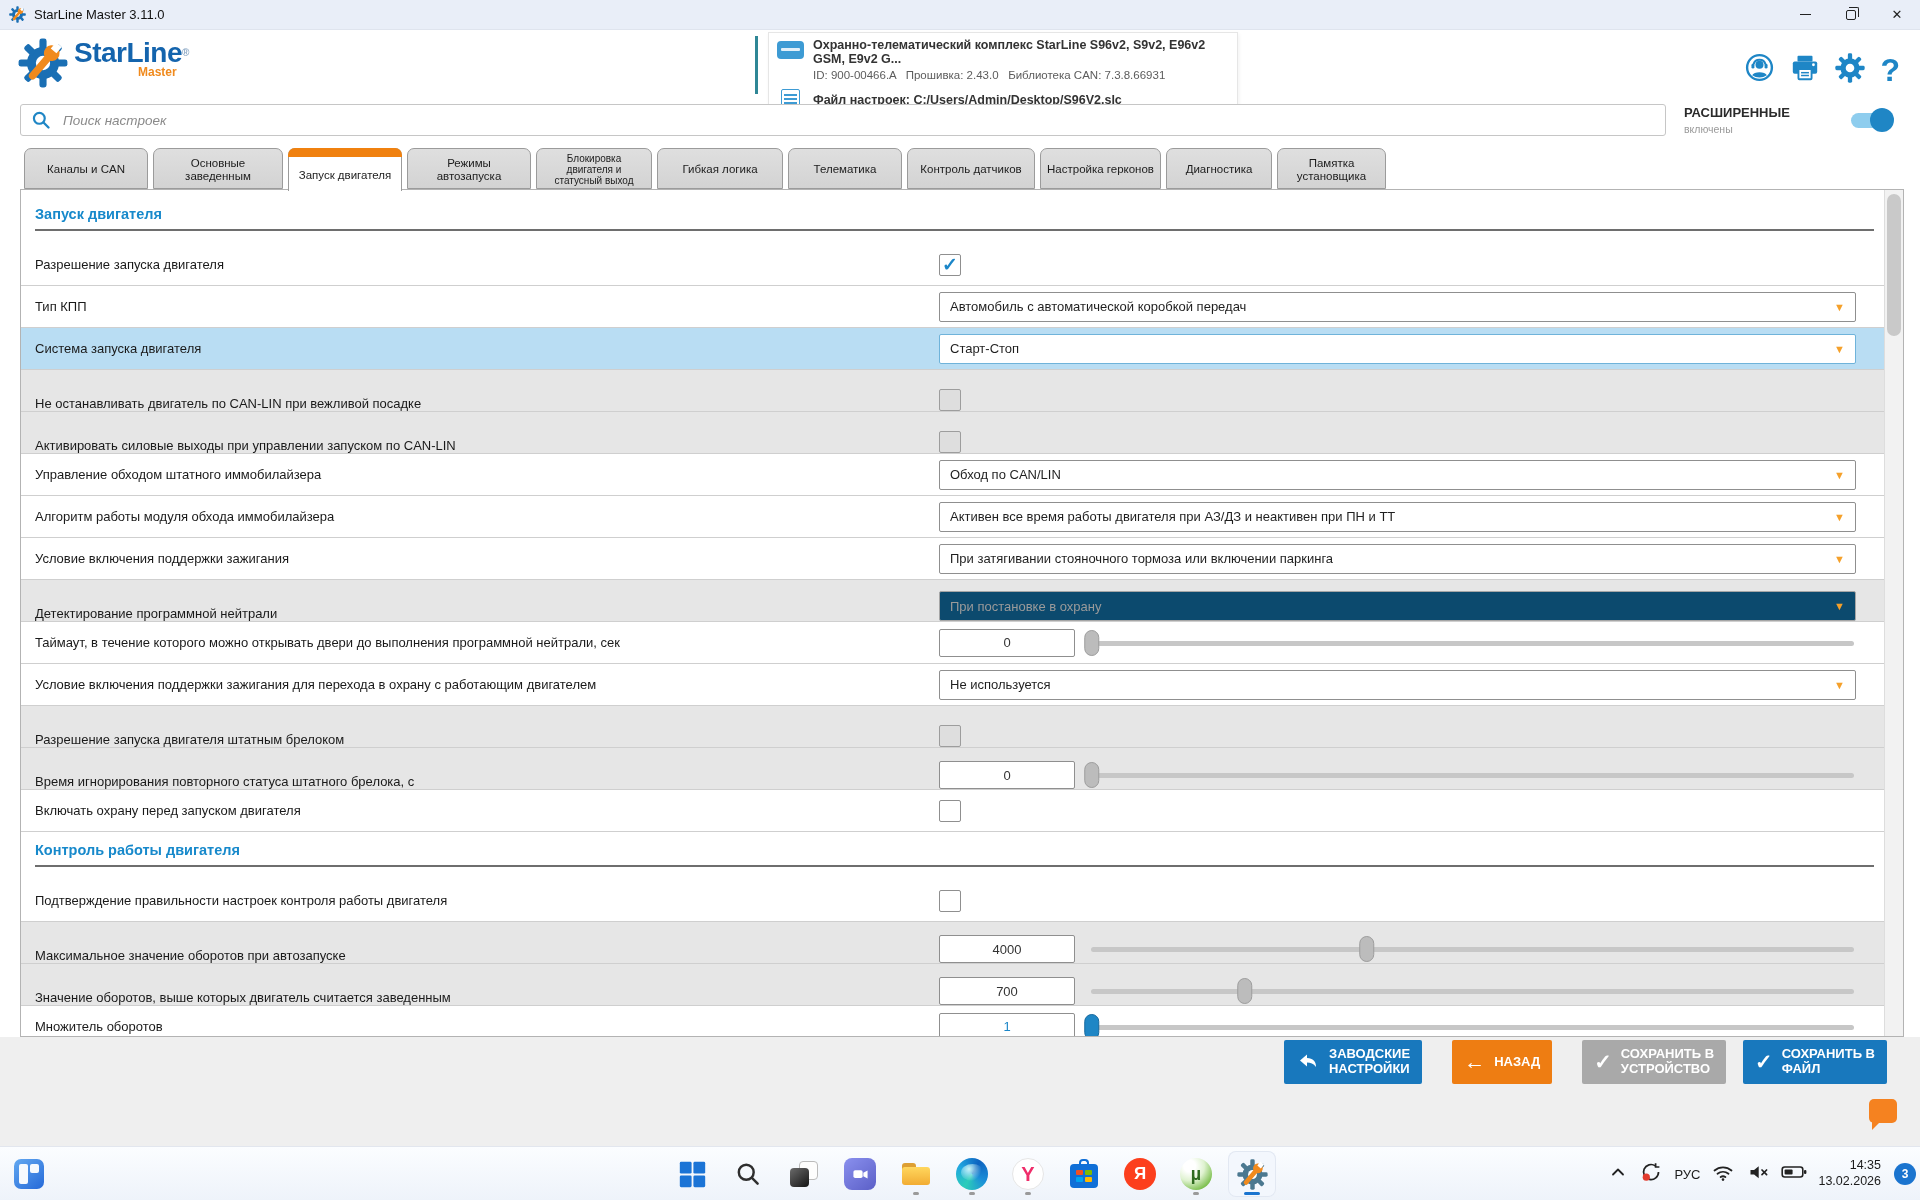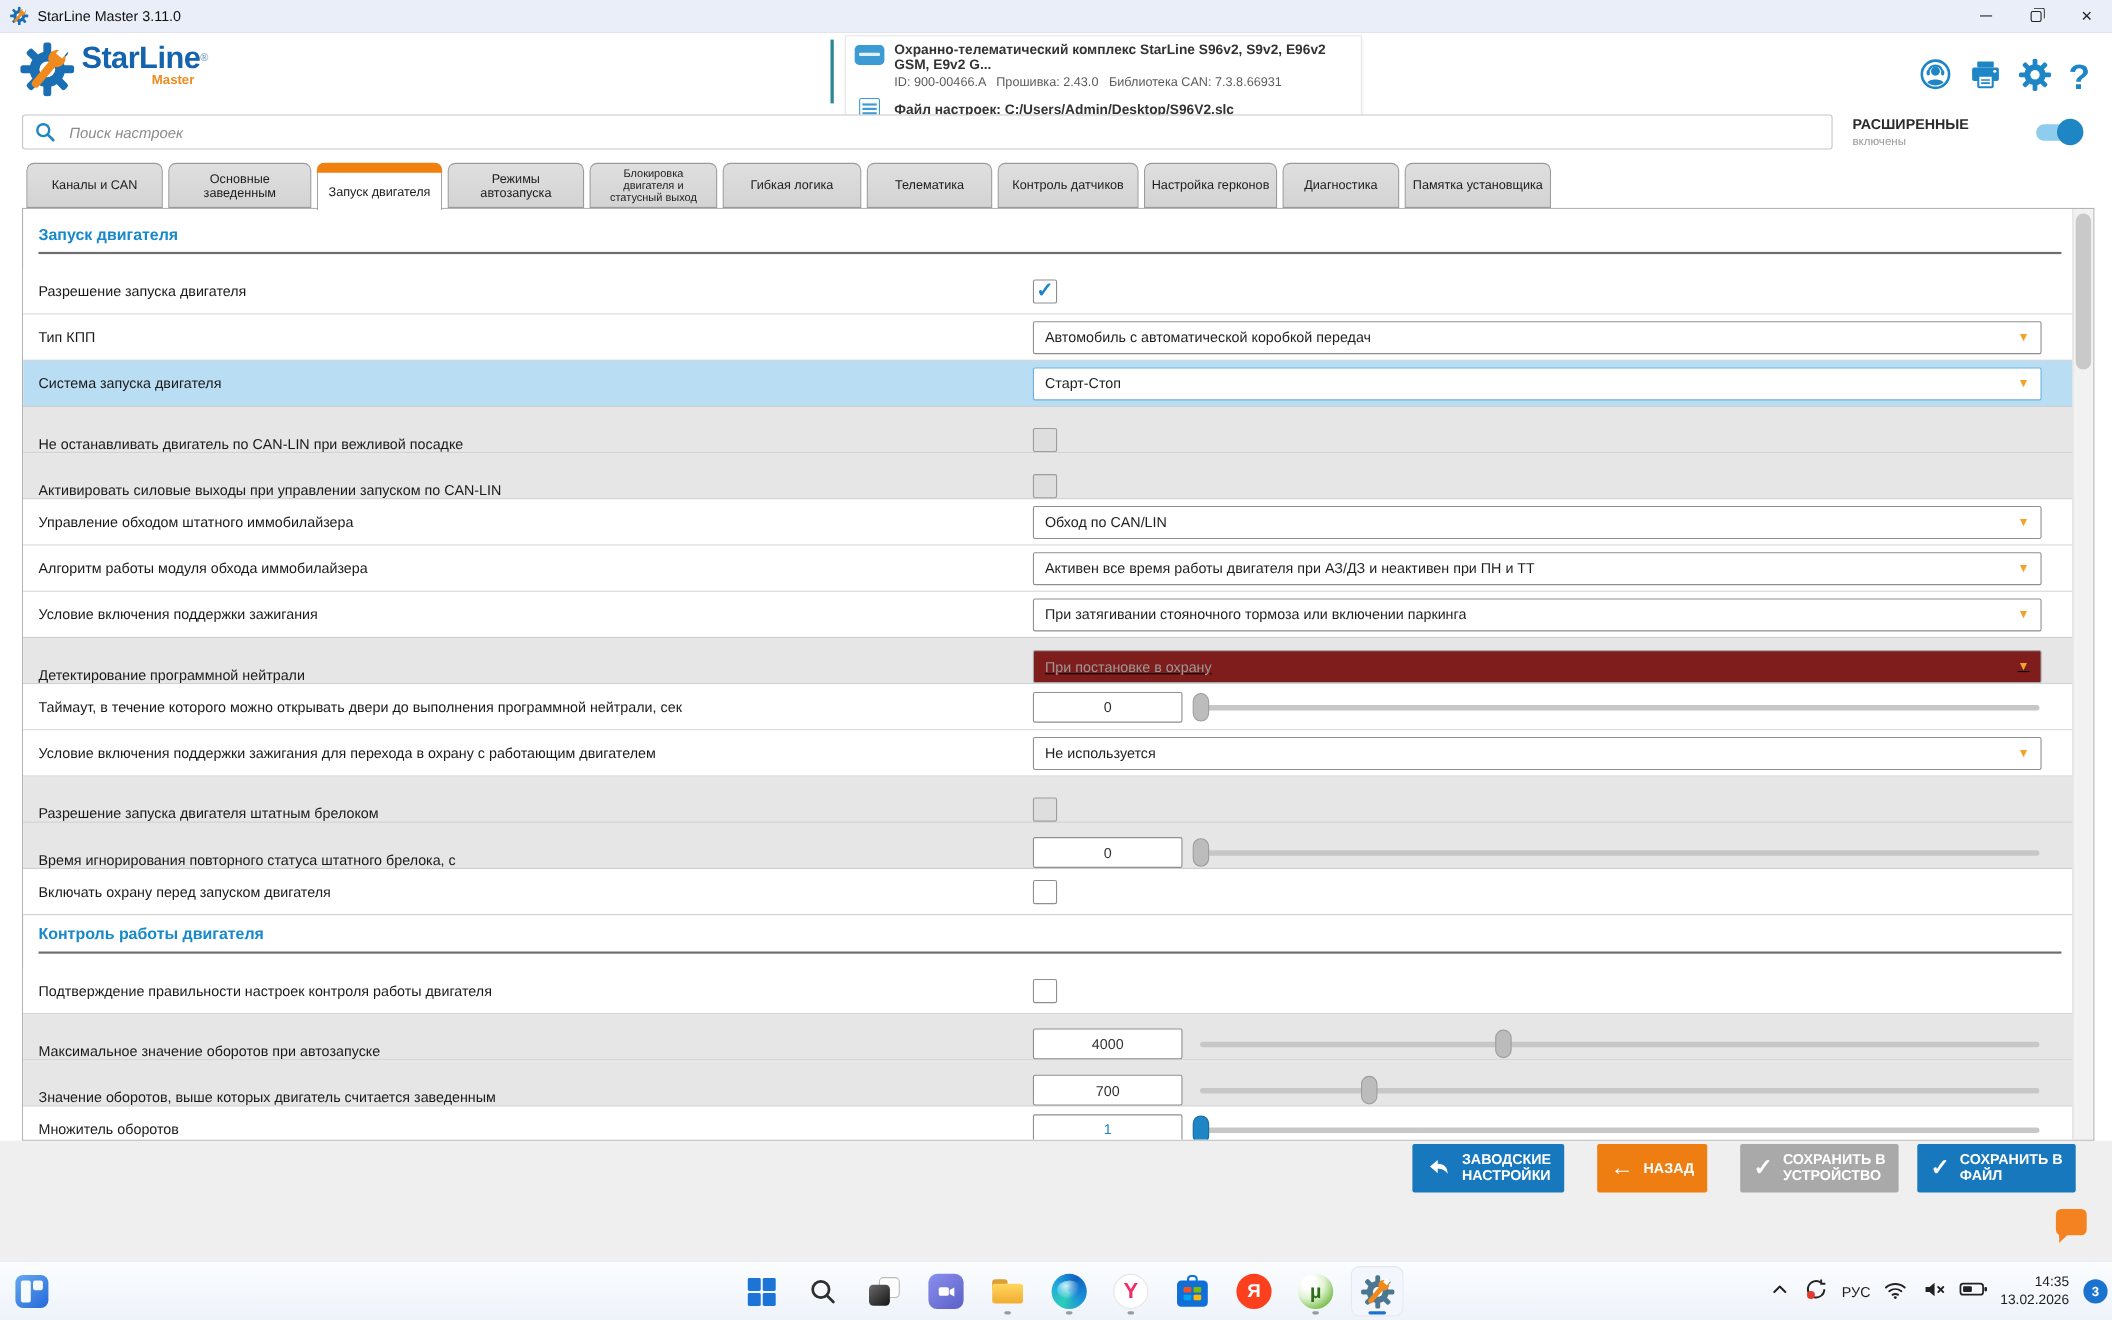--- a/index.html
+++ b/index.html
@@ -62,21 +62,21 @@
   .row { display:flex; align-items:center; height:42px; border-bottom:1px solid #cfcfcf; padding-left:14px; background:#fff; }
   .row.gray { background:#e6e6e6;align-items:flex-end; }
   .row.highlight { background:#b9ddf3; }
   .row-label { flex:1; font-size:13px; color:#1a1a1a; padding-right:12px; }
   .row-control { width:945px; flex:none; display:flex; align-items:center; padding-right:28px; }
   .cb { width:22px; height:22px; border:1px solid #8f8f8f; border-radius:2px; background:#fff; display:flex; align-items:center; justify-content:center; font-size:19px; font-weight:bold; color:#1b86c8; line-height:20px; }
   .cb.cb-gray { background:#dedede; border-color:#9d9d9d; }
   .dd { flex:1; height:30px; border:1px solid #8f8f8f; border-radius:2px; background:#fff; display:flex; align-items:center; padding:0 10px; }
   .dd-text { font-size:13px; color:#1f1f1f; white-space:nowrap; overflow:hidden; }
   .dd .arr { margin-left:auto; color:#f5a02a; font-size:11px; padding-left:8px; }
-  .dd.disabled { background:#7f1d1d; border-color:#a6a6a6;text-decoration:underline; }
+  .dd.disabled { background:#0c4a6e; border-color:#a6a6a6; }
   .dd.disabled .dd-text { color:#9a9a9a; }
   .dd.dd-hl { border-color:#6fb3da; }
   .num { width:136px; height:28px; border:1px solid #8f8f8f; border-radius:2px; background:#fff; display:flex; align-items:center; justify-content:center; font-size:13px; color:#333; flex:none; }
   .num.accent { color:#1b86c8; }
   .slider { flex:1; position:relative; height:28px; margin-left:16px; margin-right:2px; }
   .track { position:absolute; left:0; right:0; top:12px; height:5px; background:#c7c7c7; border-radius:3px; }
   .thumb { position:absolute; top:1px; width:15px; height:26px; border-radius:8px; background:#bcbcbc; border:1px solid #9d9d9d; transform:translateX(-45%); }
   .thumb.blue { background:#1f86c5; border-color:#17699e; }
   .vscroll { position:absolute; right:0; top:0; bottom:0; width:19px; background:#f2f2f2; border-left:1px solid #dddddd; }
   .vthumb { position:absolute; left:2px; right:2px; top:4px; height:142px; background:#c9c9c9; border-radius:8px; }
@@ -272,21 +272,21 @@
     </div>
     <div class="tab" style="width: 128px;">
       <span>Контроль датчиков</span>
     </div>
     <div class="tab" style="width: 121px;">
       <span>Настройка герконов</span>
     </div>
     <div class="tab" style="width: 106px;">
       <span>Диагностика</span>
     </div>
-    <div class="tab" style="width: 133px;">
+    <div class="tab" style="width: 109px;">
       <span>Памятка установщика</span>
     </div>
   </div>
 
 <div class="panel">
   <div class="rows-wrap" id="rows">
       <div class="section-head">
         <div class="section-title">Запуск двигателя</div>
         <div class="section-rule"></div>
       </div>

